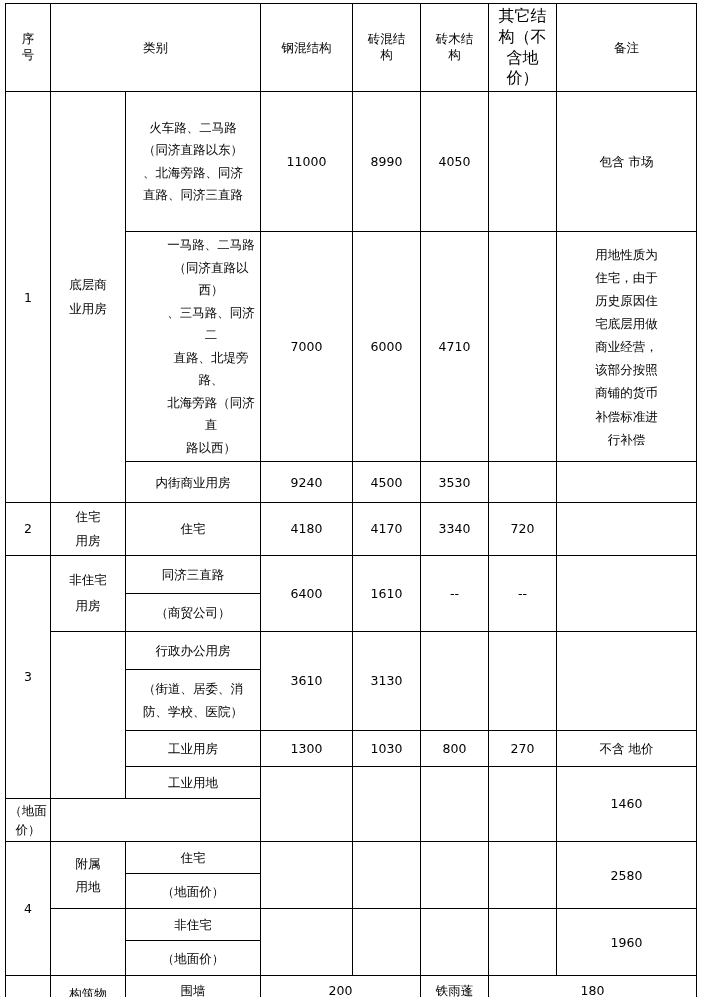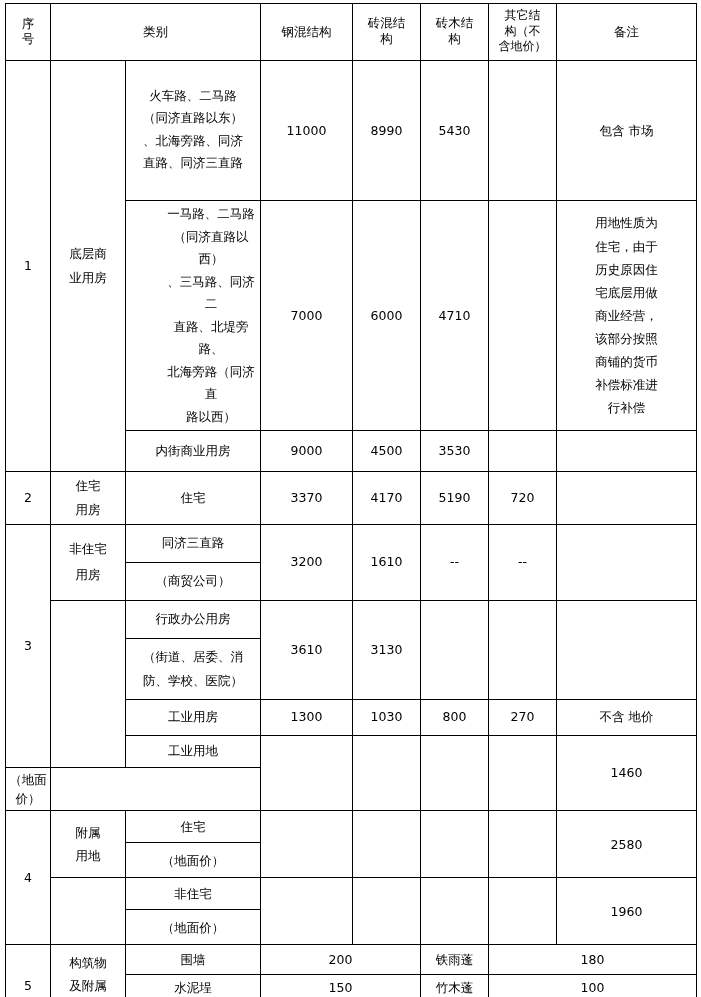--- a/index.html
+++ b/index.html
@@ -80,75 +80,75 @@
       <col style="width:140px">
     </colgroup>
     <tbody>
 
       <tr class="hdr">
         <td><span style="display:inline-block;line-height:1.25;">序<br>号</span></td>
         <td colspan="2">类别</td>
         <td>钢混结构</td>
         <td><span style="display:inline-block;line-height:1.3;">砖混结<br>构</span></td>
         <td><span style="display:inline-block;line-height:1.3;">砖木结<br>构</span></td>
-        <td><span style="display:inline-block;line-height:1.3;font-size:12px;">其它结<br>构（不<br>含地价）</span></td>
+        <td><span style="display:inline-block;line-height:1.3;font-size:16px;">其它结<br>构（不<br>含地价）</span></td>
         <td>备注</td>
       </tr>
 
       <tr>
         <td rowspan="3" class="serial">1</td>
         <td rowspan="3" class="cat1"><span style="display:inline-block;line-height:1.9;">底层商<br>业用房</span></td>
         <td class="cat2" style="height:135px">
-          <span style="display:inline-block;line-height:1.8;font-family:Liberation Mono, monospace;">火车路、二马路<br>（同济直路以东）<br>、北海旁路、同济<br>直路、同济三直路</span>
+          <span style="display:inline-block;line-height:1.8;">火车路、二马路<br>（同济直路以东）<br>、北海旁路、同济<br>直路、同济三直路</span>
         </td>
         <td class="num">11000</td>
         <td class="num">8990</td>
-        <td class="num">5430</td>
+        <td class="num">4050</td>
         <td class="num blank"></td>
         <td class="note">包含    市场</td>
       </tr>
 
       <tr>
         <td class="cat2" style="height:205px">
           <span style="display:inline-block;line-height:1.8;margin-left:36px;">一马路、二马路<br>（同济直路以西）<br>、三马路、同济二<br>直路、北堤旁路、<br>北海旁路（同济直<br>路以西）</span>
         </td>
         <td class="num">7000</td>
         <td class="num">6000</td>
         <td class="num">4710</td>
         <td class="num blank"></td>
         <td class="note tall-note">
           <span style="display:inline-block;line-height:1.85;">用地性质为<br>住宅，由于<br>历史原因住<br>宅底层用做<br>商业经营，<br>该部分按照<br>商铺的货币<br>补偿标准进<br>行补偿</span>
         </td>
       </tr>
 
       <tr>
         <td class="cat2" style="height:36px">内街商业用房</td>
-        <td class="num">9000</td>
+        <td class="num">9240</td>
         <td class="num">4500</td>
         <td class="num">3530</td>
         <td class="num blank"></td>
         <td class="note blank"></td>
       </tr>
 
       <tr>
         <td class="serial">2</td>
         <td class="cat1"><span style="display:inline-block;line-height:1.9;">住宅<br>用房</span></td>
         <td class="cat2" style="height:46px">住宅</td>
-        <td class="num">3370</td>
+        <td class="num">4180</td>
         <td class="num">4170</td>
-        <td class="num">5190</td>
+        <td class="num">3340</td>
         <td class="num">720</td>
         <td class="note blank"></td>
       </tr>
 
       <tr>
         <td rowspan="6" class="serial">3</td>
         <td rowspan="2" class="cat1"><span style="display:inline-block;line-height:2.1;">非住宅<br>用房</span></td>
         <td class="cat2" style="height:33px">同济三直路</td>
-        <td rowspan="2" class="num">3200</td>
+        <td rowspan="2" class="num">6400</td>
         <td rowspan="2" class="num">1610</td>
         <td rowspan="2" class="num">--</td>
         <td rowspan="2" class="num">--</td>
         <td rowspan="2" class="note blank"></td>
       </tr>
       <tr>
         <td class="cat2" style="height:33px">（商贸公司）</td>
       </tr>
 
       <tr>

